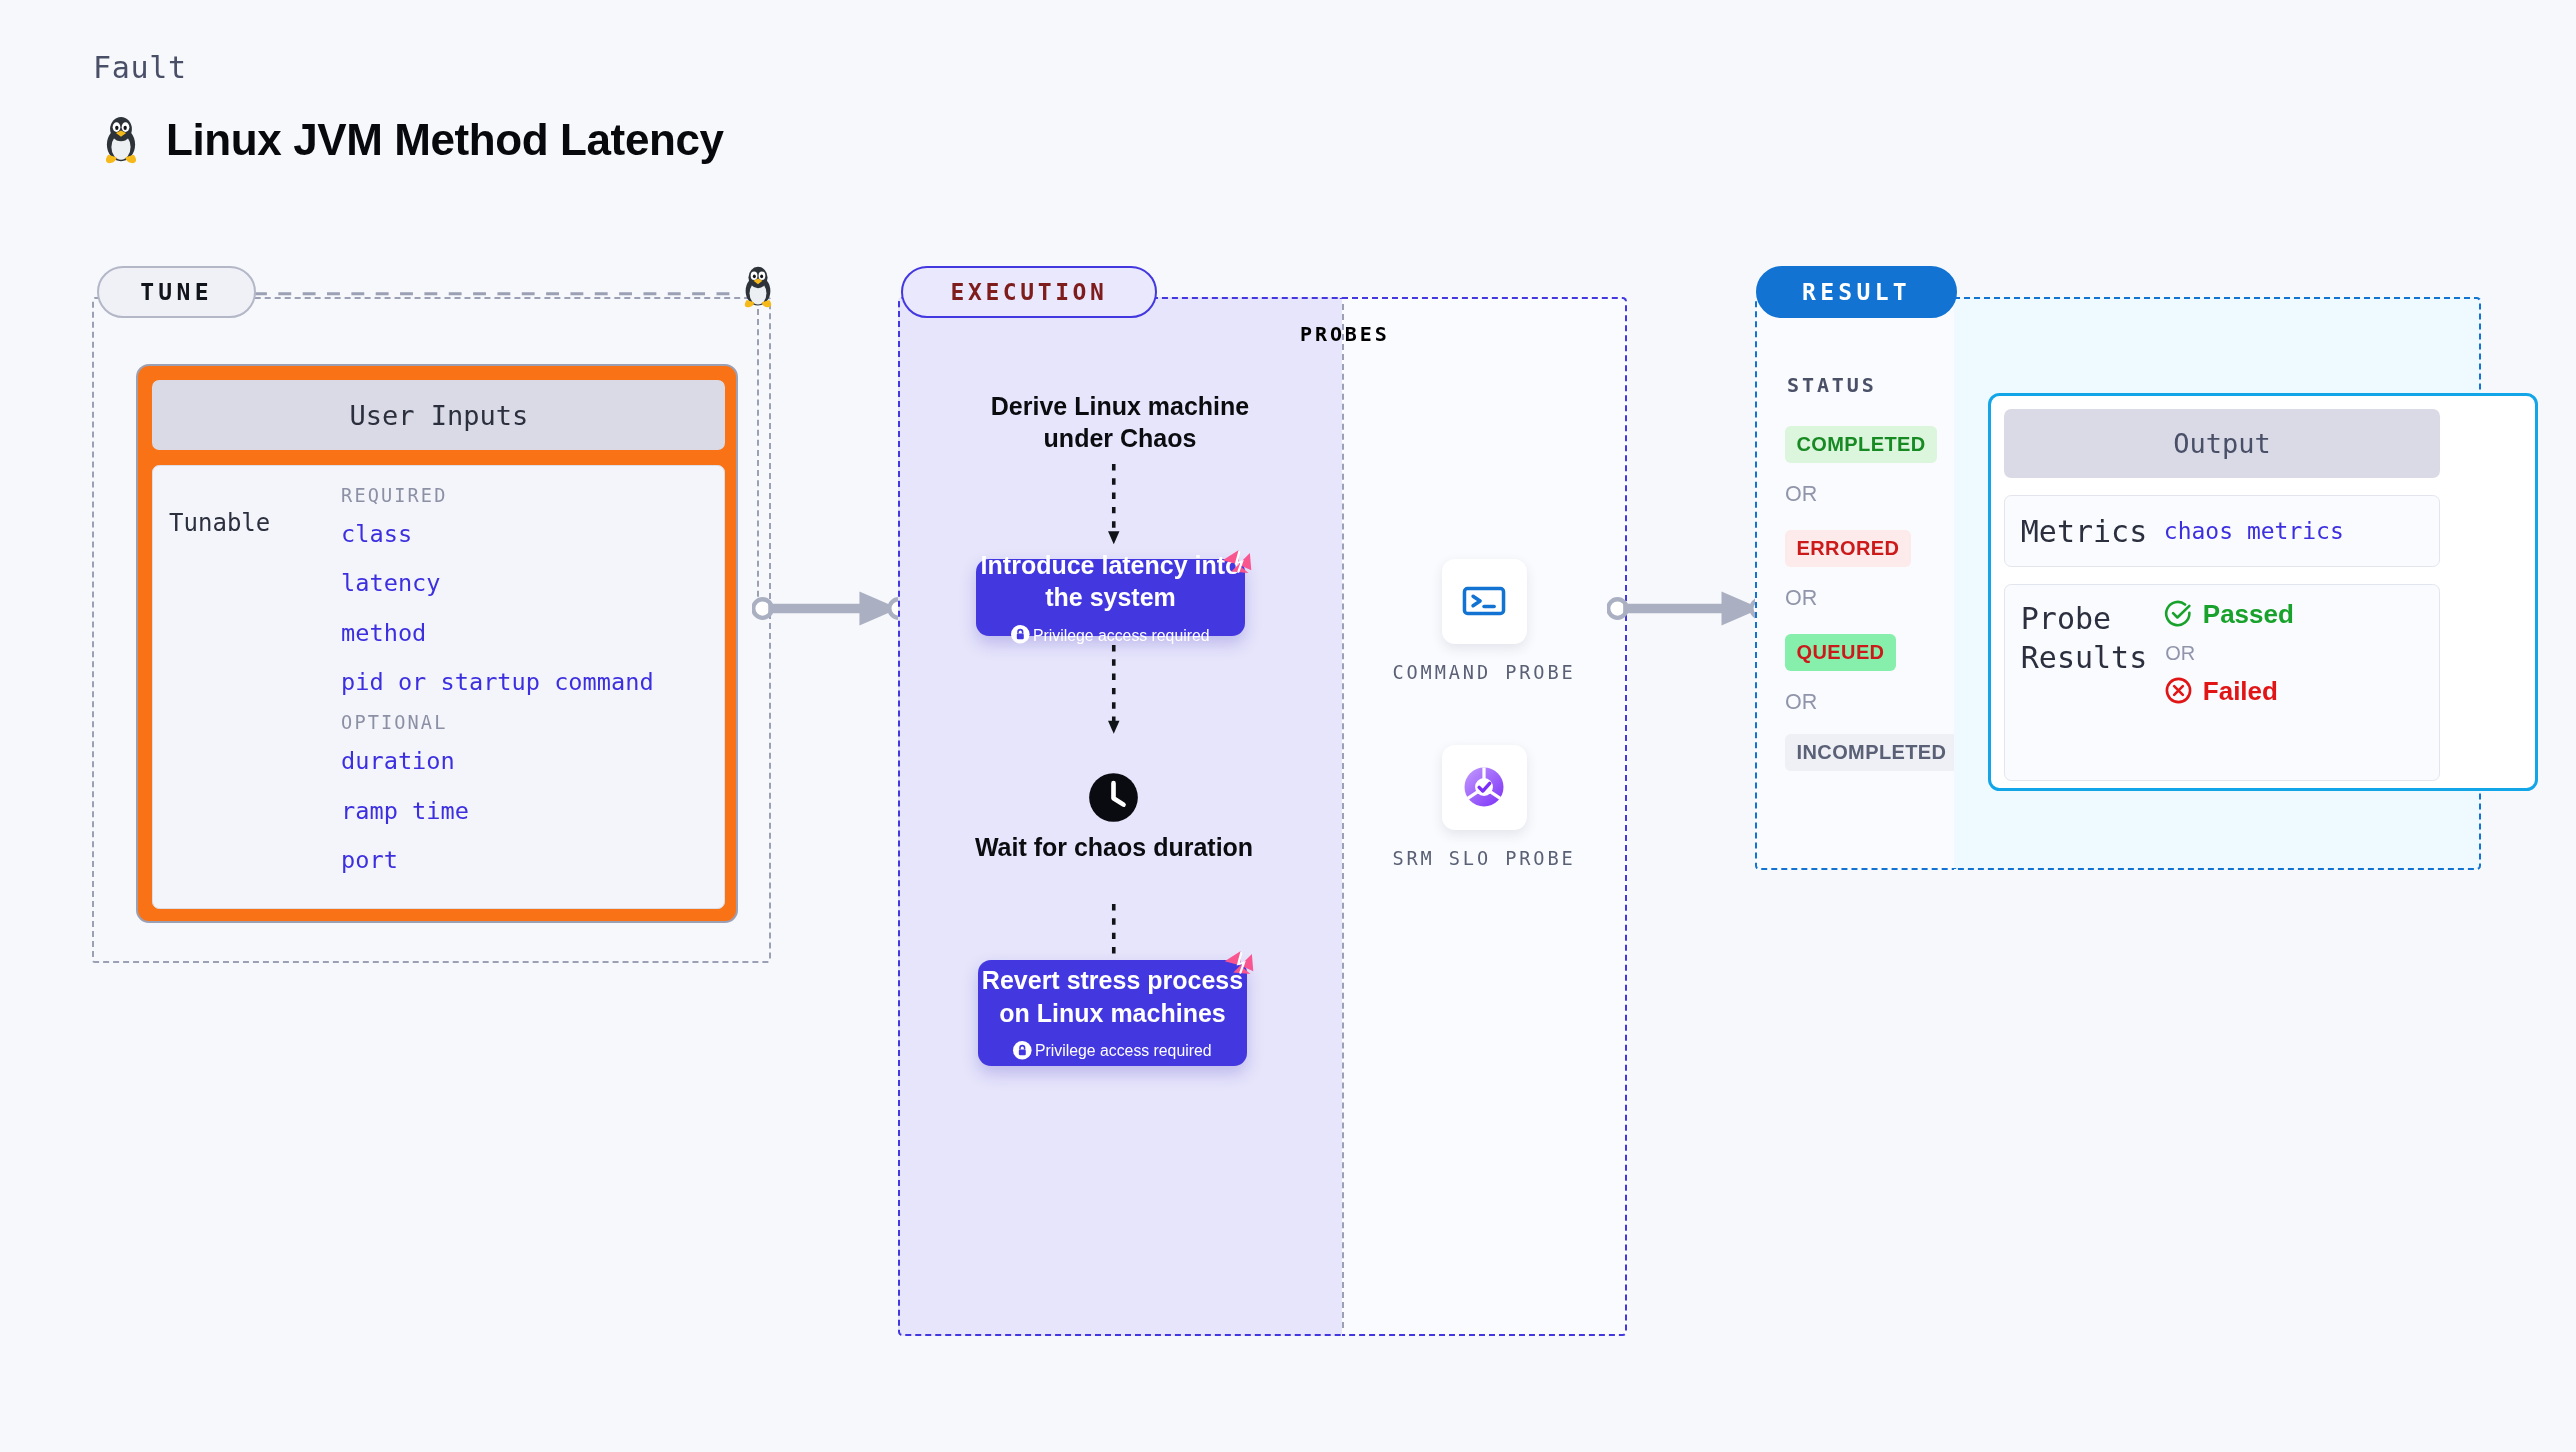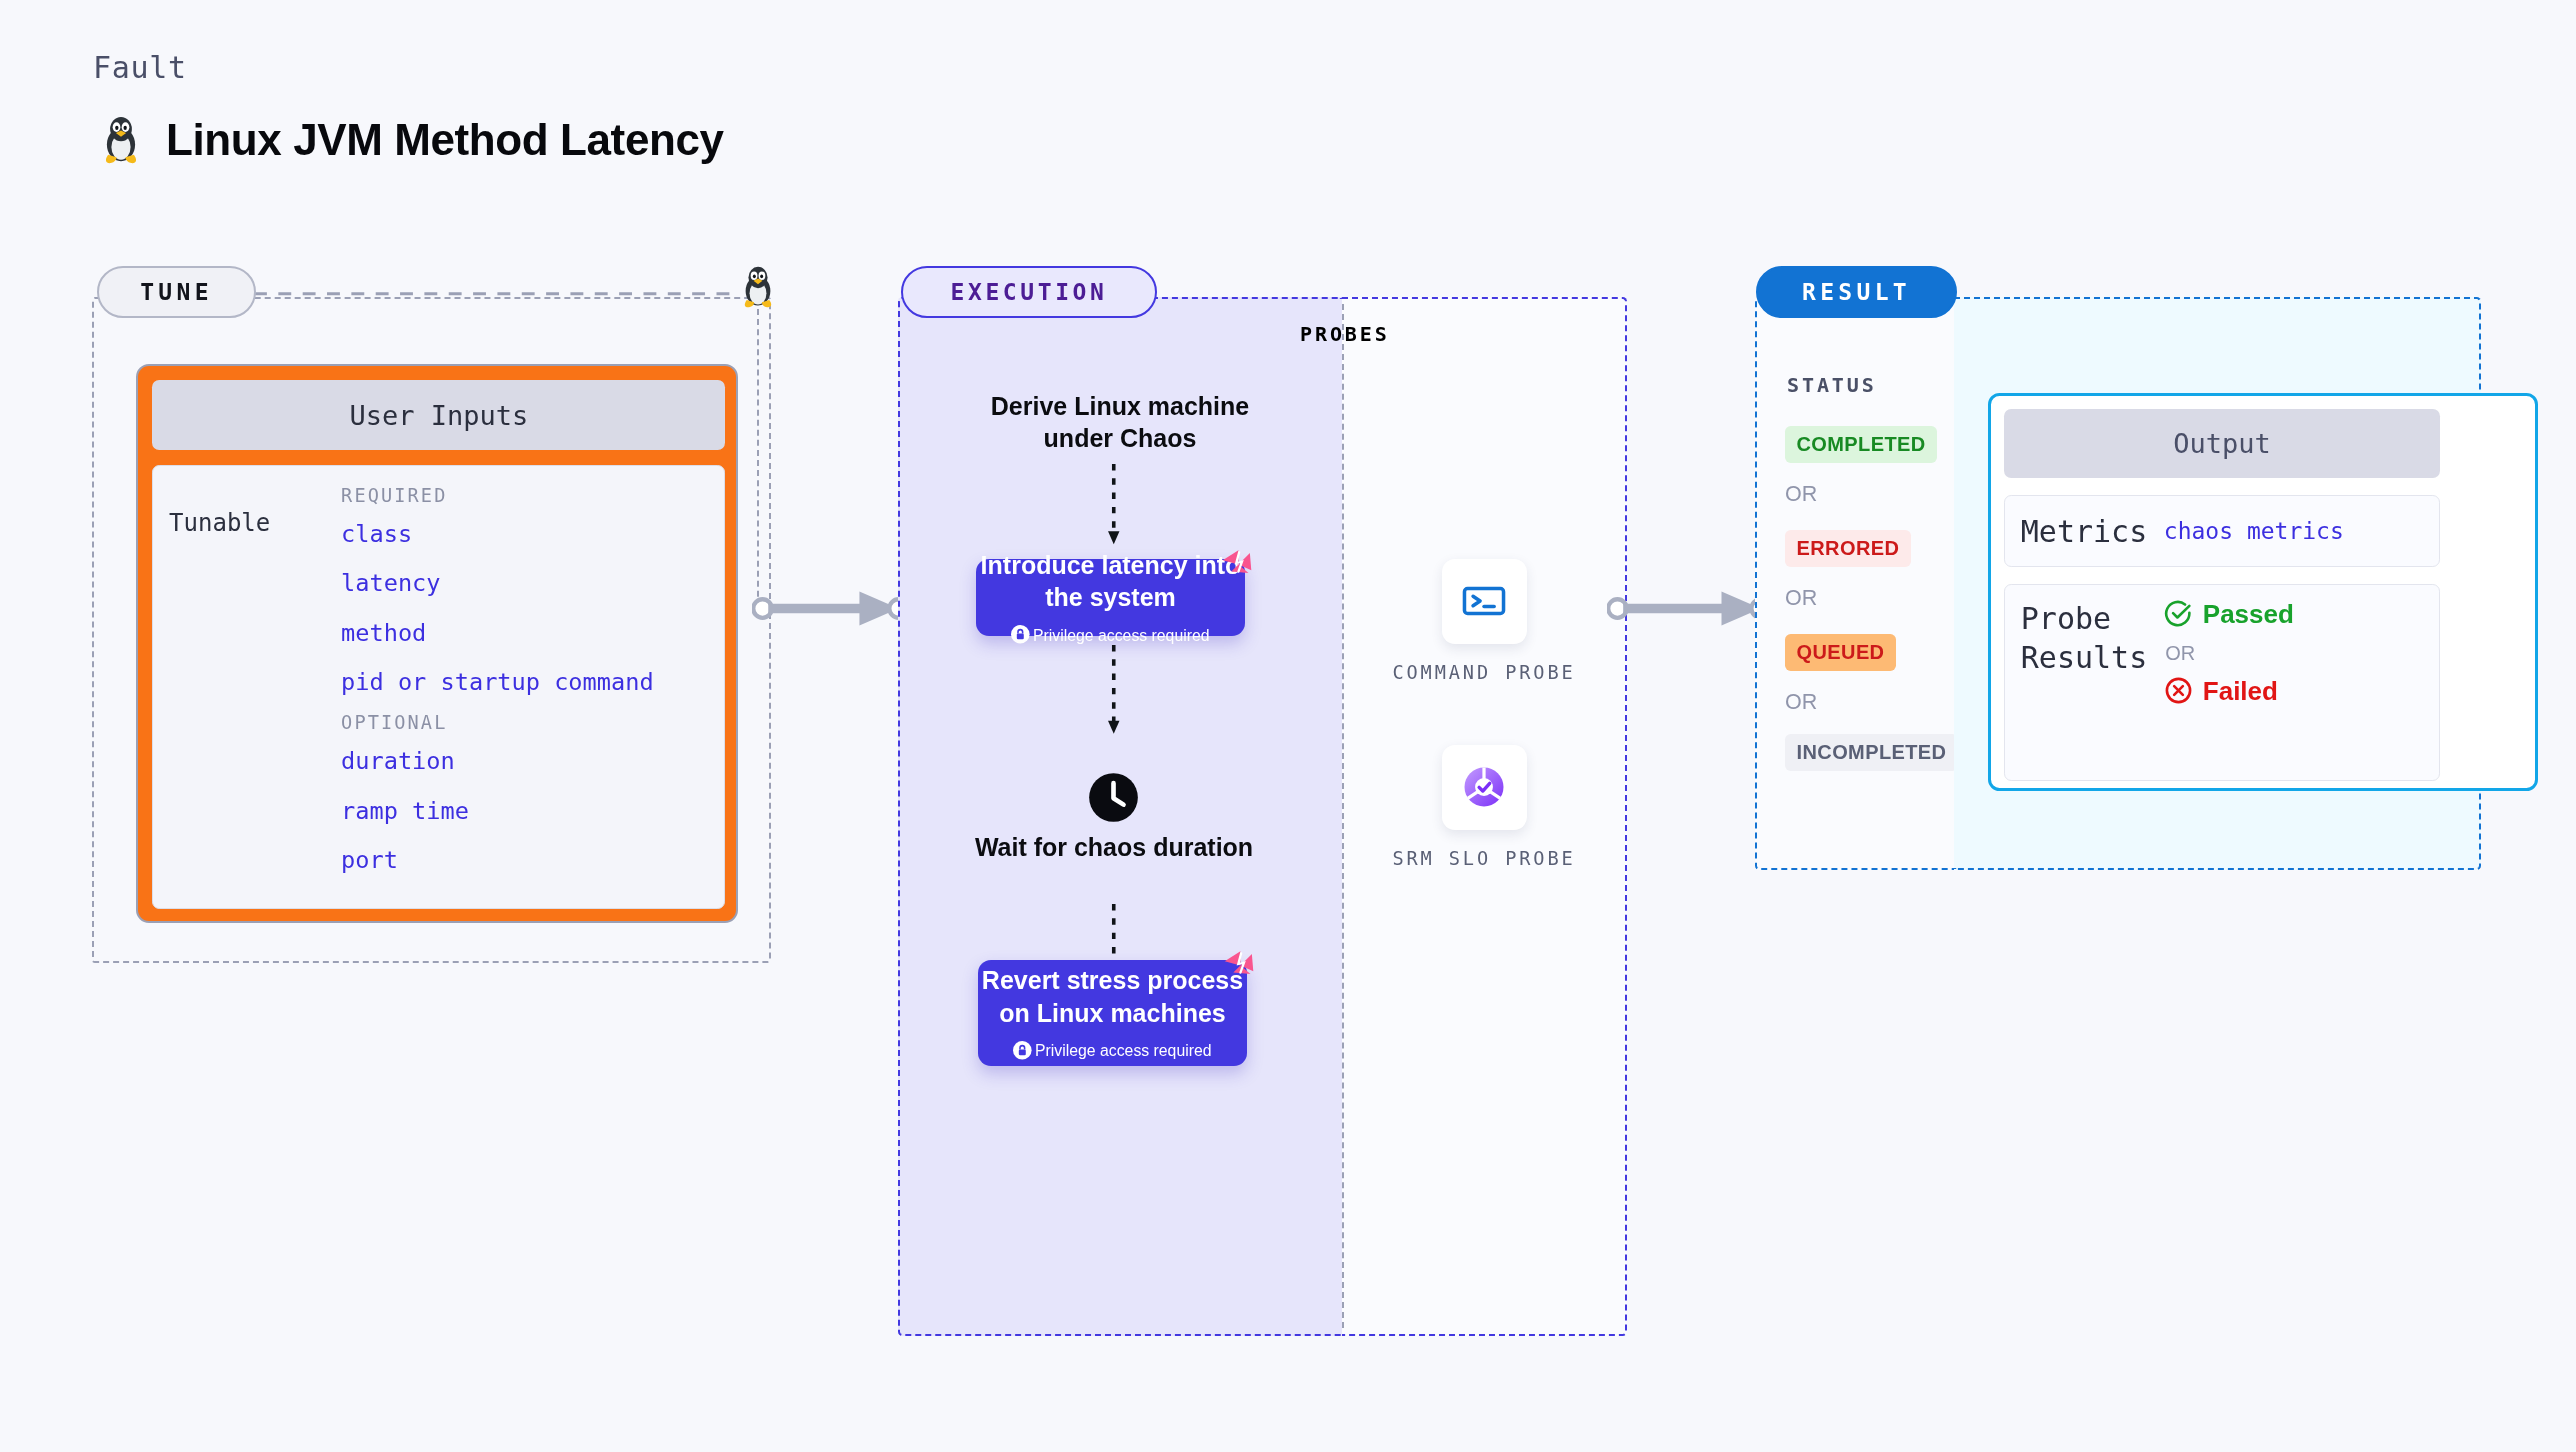--- a/index.html
+++ b/index.html
@@ -68,21 +68,21 @@
   .param.tight { margin-bottom: 15.8px; }
 
   
   .exec-dashed {
     position: absolute; left: 898px; top: 297px; width: 444px; height: 1039px;
     border: 2.9px dashed #4338e0; border-right: none; border-radius: 4.3px 0 0 4.3px;
     background: #e6e5fb;
   }
   .pill-exec {
     left: 901px; top: 266px; width: 256px; height: 52px;
-    background: #e9e8fd; border: 2.9px solid #4338e0; color: #4c1d95; font-size: 23px; letter-spacing: 3.6px;
+    background: #e9e8fd; border: 2.9px solid #4338e0; color: #7f1d1d; font-size: 23px; letter-spacing: 3.6px;
   }
   .exec-step-text {
     position: absolute; width: 330px; text-align: center;
     font-size: 25px; font-weight: 700; color: #0b0c10; line-height: 1.28;
   }
   .dot-arrow { position: absolute; }
   .purple-box {
     position: absolute; background: #4338e0; border-radius: 13px;
     display: flex; flex-direction: column; align-items: center; justify-content: center;
     box-shadow: 0 7.2px 15.8px rgba(70,55,200,0.25);
@@ -362,21 +362,21 @@
 </svg>
 
 <div class="result-dashed"></div>
 <div class="pill pill-result">RESULT</div>
 <div class="status-title">STATUS</div>
 
 <div class="status-badge" style="top:426px; background:#dcf5dd; color:#188a23;">COMPLETED</div>
 <div class="or-text" style="top:482px;">OR</div>
 <div class="status-badge" style="top:530px; background:#fdeaea; color:#cc1a1a;">ERRORED</div>
 <div class="or-text" style="top:586px;">OR</div>
-<div class="status-badge" style="top:634px; background:#fdba74; color:#cc1a1a;">QUEUED</div>
+<div class="status-badge" style="top:634px; background:#86efac; color:#cc1a1a;">QUEUED</div>
 <div class="or-text" style="top:690px;">OR</div>
 <div class="status-badge" style="top:734px; background:#eff0f5; color:#5a6076;">INCOMPLETED</div>
 
 <div class="conn-dash-v" style="left:1954px; top:304px; height:559px;"></div>
 
 <div class="output-dashed"></div>
 <div class="output-card">
   <div class="out-header">Output</div>
   <div class="out-row" style="top:99px; height:72px; align-items:center;">
     <div class="out-key">Metrics</div>

